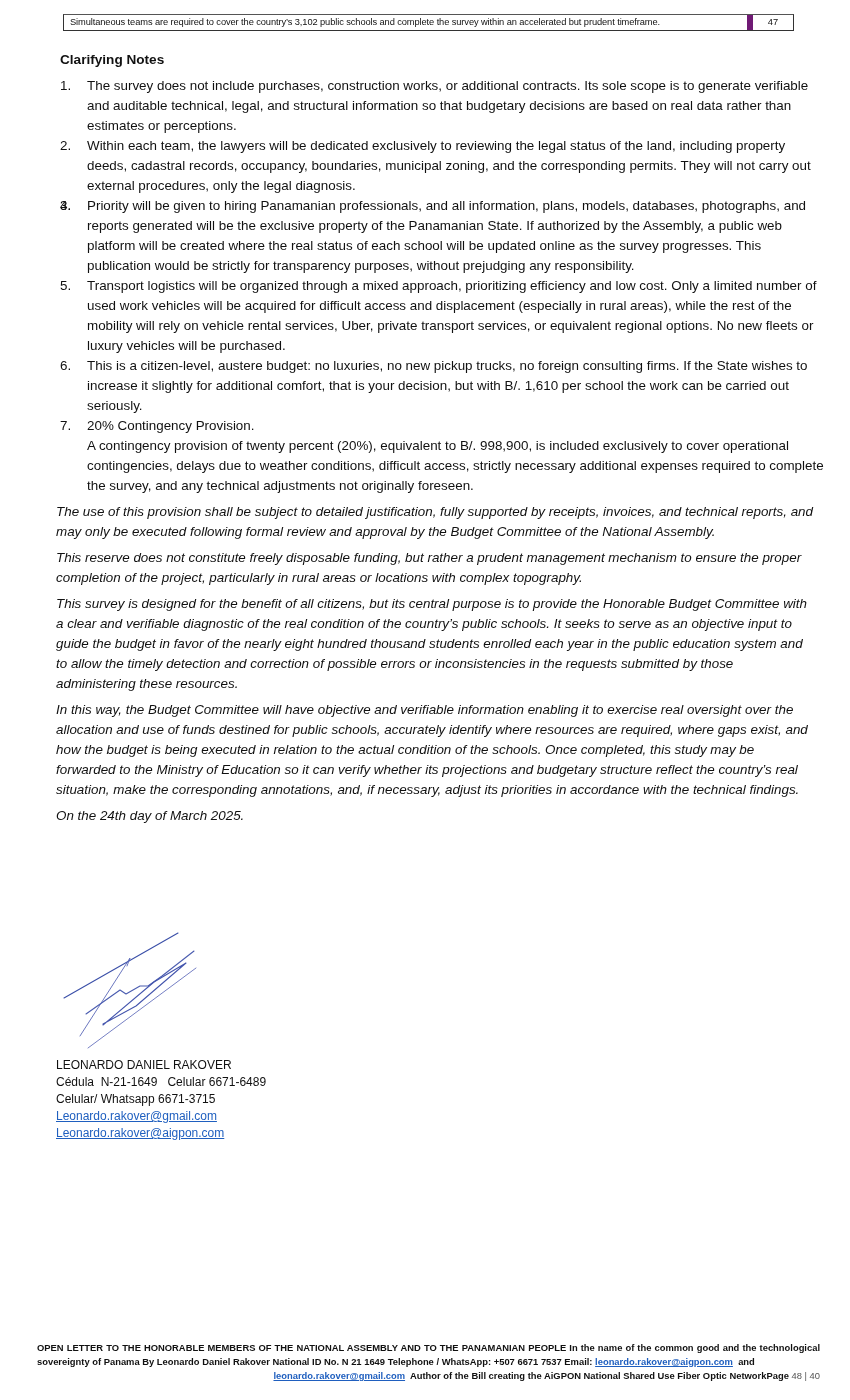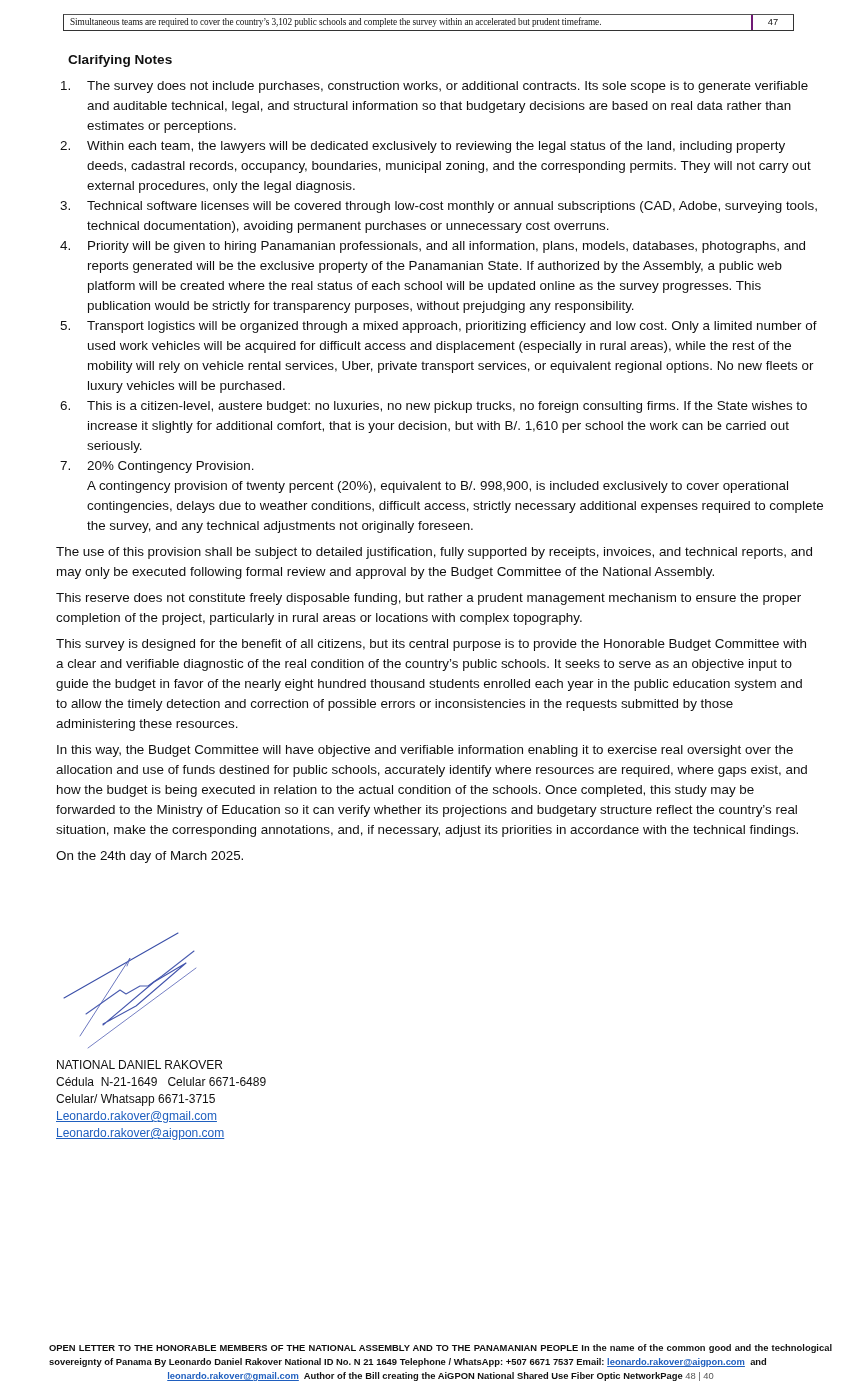--- a/index.html
+++ b/index.html
@@ -31,45 +31,44 @@
       border-top: 1px solid #555;
       display: flex;
       font-family: "Liberation Sans", sans-serif;
       font-size: 9.3px;
       color: #111;
       box-sizing: border-box;
     }
     .header-strip .hs-text {
       flex: 1;
       padding: 2px 0 0 6px;
-      border-right: 2px solid #701a75;
+      border-right: 6px solid #701a75;
       white-space: nowrap;
       overflow: hidden;
       letter-spacing: -0.1px;
-      font-family: Liberation Serif, serif;
     }
     .header-strip .hs-num {
       width: 40px;
       text-align: center;
       padding-top: 2px;
     }
     .content {
       position: absolute;
       left: 56px;
       top: 50px;
       width: 770px;
       font-family: "Liberation Sans", sans-serif;
       font-size: 13.4px;
       line-height: 20px;
       color: #111;
     }
     .section-title {
       font-weight: bold;
       font-size: 13.6px;
-      margin: 0 0 6px 12px;
+      margin: 0 0 6px 4px;
       line-height: 20px;
     }
     ol.notes {
       margin: 0;
       padding: 0;
       list-style: none;
     }
     ol.notes li {
       position: relative;
       padding-left: 31px;
@@ -78,20 +77,21 @@
     ol.notes li .num {
       position: absolute;
       left: 4px;
       top: 0;
     }
     ol.notes li .sub {
       display: block;
     }
     p.para {
       margin: 6px 12px 0 0;
+      font-style: italic;
     }
     .signature {
       position: absolute;
       left: 58px;
       top: 928px;
       width: 150px;
       height: 125px;
     }
     .sig-block {
       position: absolute;
@@ -111,29 +111,28 @@
       position: absolute;
       left: 37px;
       top: 1341px;
       width: 783px;
       font-family: "Liberation Sans", sans-serif;
       font-size: 9.4px;
       line-height: 14px;
       font-weight: bold;
       color: #111;
       text-align: justify;
-      margin-left: 12px;
     }
     .footer a {
       color: #1f5fbf;
       text-decoration: underline;
     }
     .footer .line3 {
       display: flex;
-      justify-content: center;
+      justify-content: flex-end;
     }
     .footer .page-num {
       font-weight: bold;
     }
     .footer .page-num .pn {
       font-weight: normal;
       color: #555;
     }
   </style>
 </head>
@@ -153,21 +152,20 @@
       <li>
         <span class="num">1.</span>
         <span>The survey does not include purchases, construction works, or additional contracts. Its sole scope is to generate verifiable and auditable technical, legal, and structural information so that budgetary decisions are based on real data rather than estimates or perceptions.</span>
       </li>
       <li>
         <span class="num">2.</span>
         <span>Within each team, the lawyers will be dedicated exclusively to reviewing the legal status of the land, including property deeds, cadastral records, occupancy, boundaries, municipal zoning, and the corresponding permits. They will not carry out external procedures, only the legal diagnosis.</span>
       </li>
       <li>
         <span class="num">3.</span>
-        <span>Technical software licenses will be covered through low-cost monthly or annual subscriptions (CAD, Adobe, surveying tools, technical documentation), avoiding permanent purchases or unnecessary cost overruns.</span>
       </li>
       <li>
         <span class="num">4.</span>
         <span>Priority will be given to hiring Panamanian professionals, and all information, plans, models, databases, photographs, and reports generated will be the exclusive property of the Panamanian State. If authorized by the Assembly, a public web platform will be created where the real status of each school will be updated online as the survey progresses. This publication would be strictly for transparency purposes, without prejudging any responsibility.</span>
       </li>
       <li>
         <span class="num">5.</span>
         <span>Transport logistics will be organized through a mixed approach, prioritizing efficiency and low cost. Only a limited number of used work vehicles will be acquired for difficult access and displacement (especially in rural areas), while the rest of the mobility will rely on vehicle rental services, Uber, private transport services, or equivalent regional options. No new fleets or luxury vehicles will be purchased.</span>
       </li>
       <li>
@@ -193,21 +191,21 @@
       <path d="M6 70 L120 5"></path>
       <path d="M28 86 L62 62 L68 66 L82 58 L90 58 L104 48 L136 23" stroke="#4a5cb0"></path>
       <path d="M22 108 L72 30 L69 38" stroke="#5a68b8" stroke-width="0.9"></path>
       <path d="M45 96 L78 78 L128 35 L96 54 L45 97" stroke="#4455ad"></path>
       <path d="M30 120 L138 40" stroke="#6672bd" stroke-width="0.9"></path>
       <path d="M36 128 L37 131" stroke="#333" stroke-width="1.2"></path>
     </g>
   </svg>
 
   <div class="sig-block">
-    <div>NATIONAL DANIEL RAKOVER</div>
+    <div>LEONARDO DANIEL RAKOVER</div>
     <div style="white-space:pre;">Cédula  N-21-1649   Celular 6671-6489</div>
     <div>Celular/ Whatsapp 6671-3715</div>
     <a>Leonardo.rakover@gmail.com</a>
     <a>Leonardo.rakover@aigpon.com</a>
   </div>
 
   <div class="footer">
     <span>OPEN LETTER TO THE HONORABLE MEMBERS OF THE NATIONAL ASSEMBLY AND TO THE PANAMANIAN PEOPLE In the name of the common good and the technological sovereignty of Panama By Leonardo Daniel Rakover National ID No. N 21 1649 Telephone / WhatsApp: +507 6671 7537 Email:</span>
     <a>leonardo.rakover@aigpon.com</a>&nbsp;
     <span>and</span>

